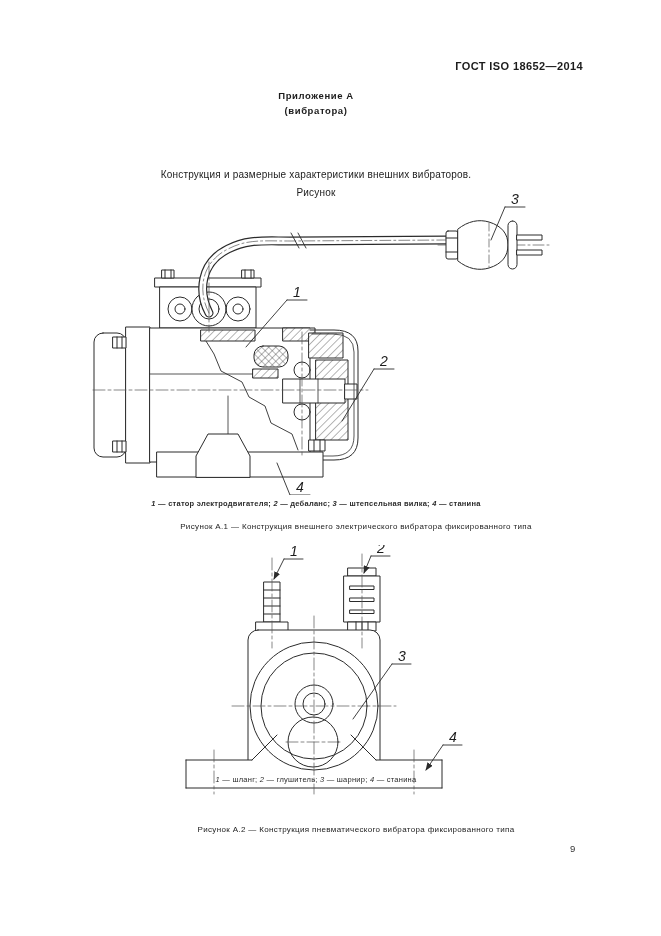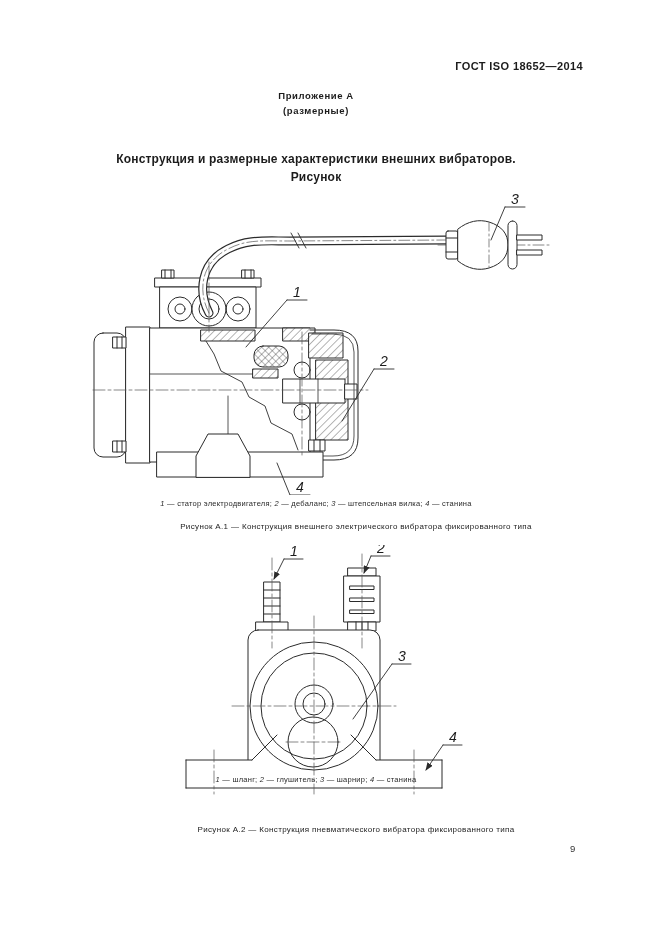--- a/index.html
+++ b/index.html
@@ -4,44 +4,44 @@
 <style>
   html,body{margin:0;padding:0;}
   body{width:661px;height:936px;background:#ffffff;position:relative;overflow:hidden;
        font-family:"Liberation Sans", sans-serif;color:#1c1c1c;}
   .page{position:absolute;inset:0;background:#fff;outline:1px solid #e4e4e4;}
   .doc-header{position:absolute;top:60px;left:0;right:78px;text-align:right;
       font-size:11px;font-weight:bold;letter-spacing:0.4px;padding-left:32px;}
   .centered{position:absolute;left:0;width:632px;text-align:center;}
   .appendix1{top:90px;font-size:9.5px;font-weight:bold;letter-spacing:0.6px;}
   .appendix2{top:105px;font-size:9.5px;font-weight:bold;letter-spacing:0.6px;}
-  .main-title{top:151px;font-size:12px;font-weight:bold;line-height:17.5px;letter-spacing:0.2px;}
+  .main-title{top:166px;font-size:10px;font-weight:normal;line-height:17.5px;letter-spacing:0.2px;}
   .legend{font-size:7.5px;letter-spacing:0.25px;color:#2a2a2a;}
   .legend i{font-style:italic;}
-  .legend1{top:499px;}
+  .legend1{top:499px;font-weight:bold;}
   .legend2{top:775px;text-align:center;}
   .fig-caption{font-size:8px;letter-spacing:0.35px;color:#222;margin-left:40px;}
   .caption1{top:522px;}
   .caption2{top:825px;}
   .page-number{position:absolute;top:843px;left:570px;width:16px;font-size:9.5px;color:#333;}
   svg{position:absolute;}
   .fig-a1{left:90px;top:190px;}
   .fig-a2{left:180px;top:545px;}
   svg text{font-family:"Liberation Sans", sans-serif;font-style:italic;font-size:14px;
       fill:#1c1c1c;text-anchor:middle;stroke:none;}
 </style>
 </head>
 <body>
 
 <div class="page">
 
   <div class="doc-header">ГОСТ  ISO 18652—2014</div>
 
   <div class="centered appendix1">Приложение А</div>
-  <div class="centered appendix2">(размерные)</div>
+  <div class="centered appendix2">(вибратора)</div>
 
   <div class="centered main-title">
     <div>Конструкция и размерные характеристики внешних вибраторов.</div>
     <div>Рисунок</div>
   </div>
 
   <svg class="fig-a1" width="480" height="305" viewBox="90 190 480 305">
     <defs>
       <pattern id="h45" width="5.5" height="5.5" patternUnits="userSpaceOnUse" patternTransform="rotate(45)">
         <rect width="5.5" height="5.5" fill="#ffffff"></rect>

